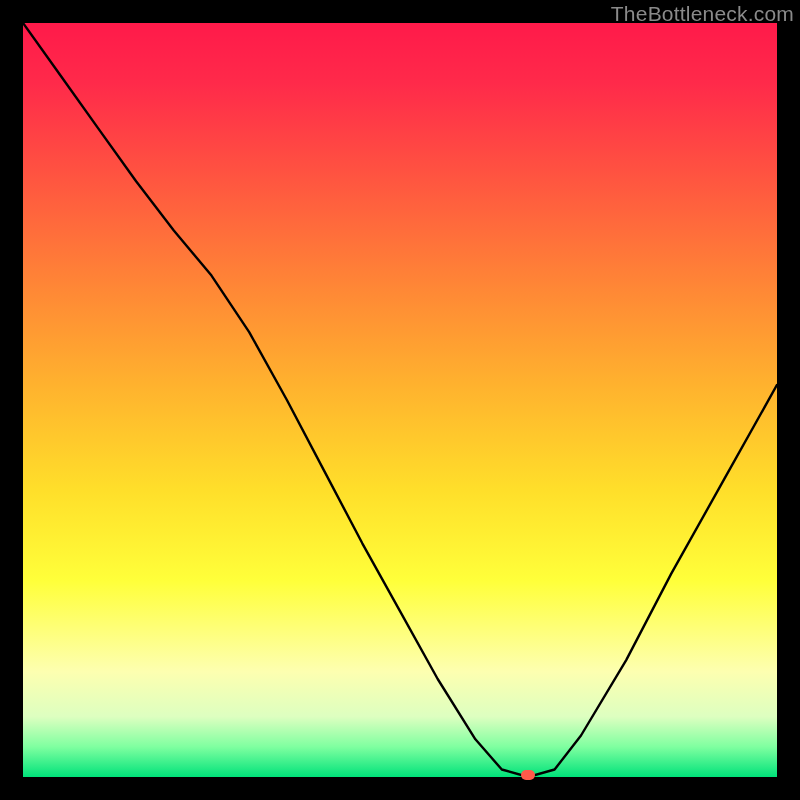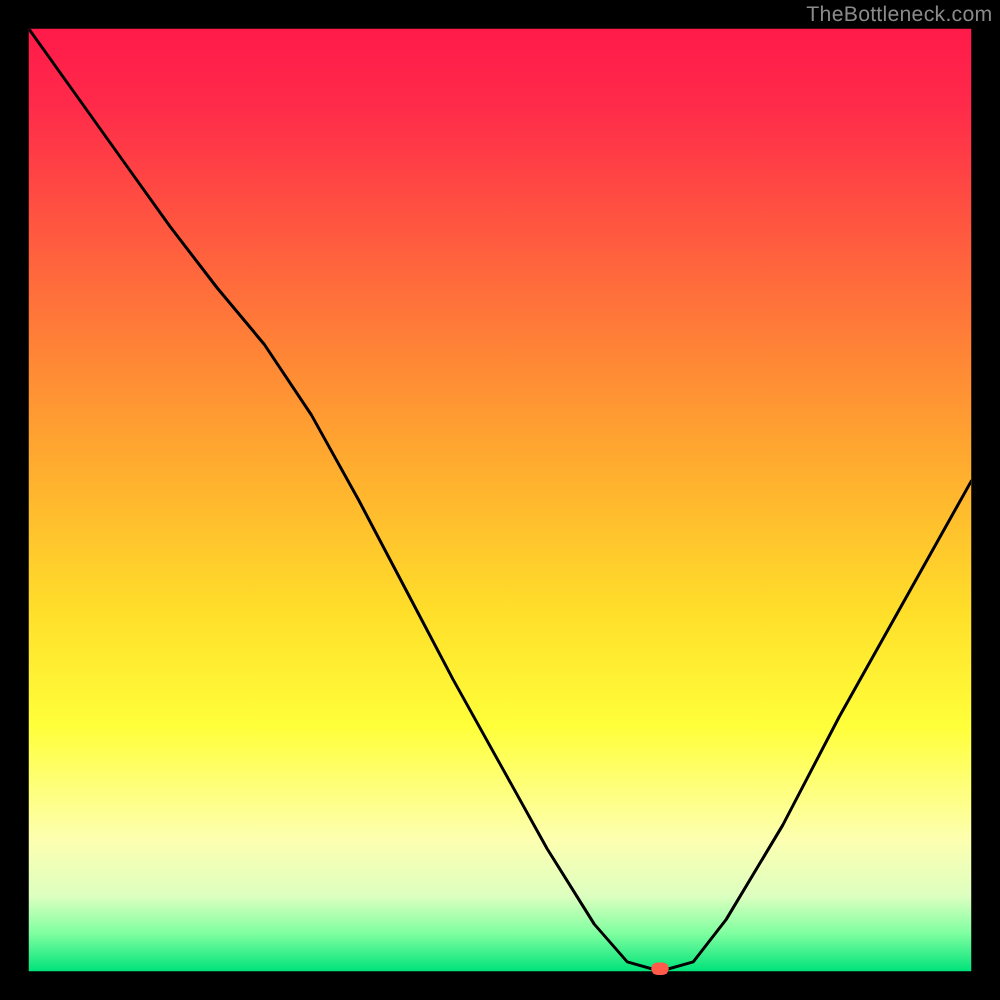--- a/index.html
+++ b/index.html
@@ -53,21 +53,21 @@
     height: 10px;
     border-radius: 5px;
     background: #ff5a4a;
     transform: translate(-50%, -50%);
   }
   .watermark {
     position: absolute;
     top: 2px;
     right: 6px;
     color: #8a8a8a;
-    font-size: 17px;
+    font-size: 21px;
     font-weight: 500;
     letter-spacing: 0.2px;
     user-select: none;
   }
 </style>
 </head>
 <body>
 
 <div class="frame">
 

